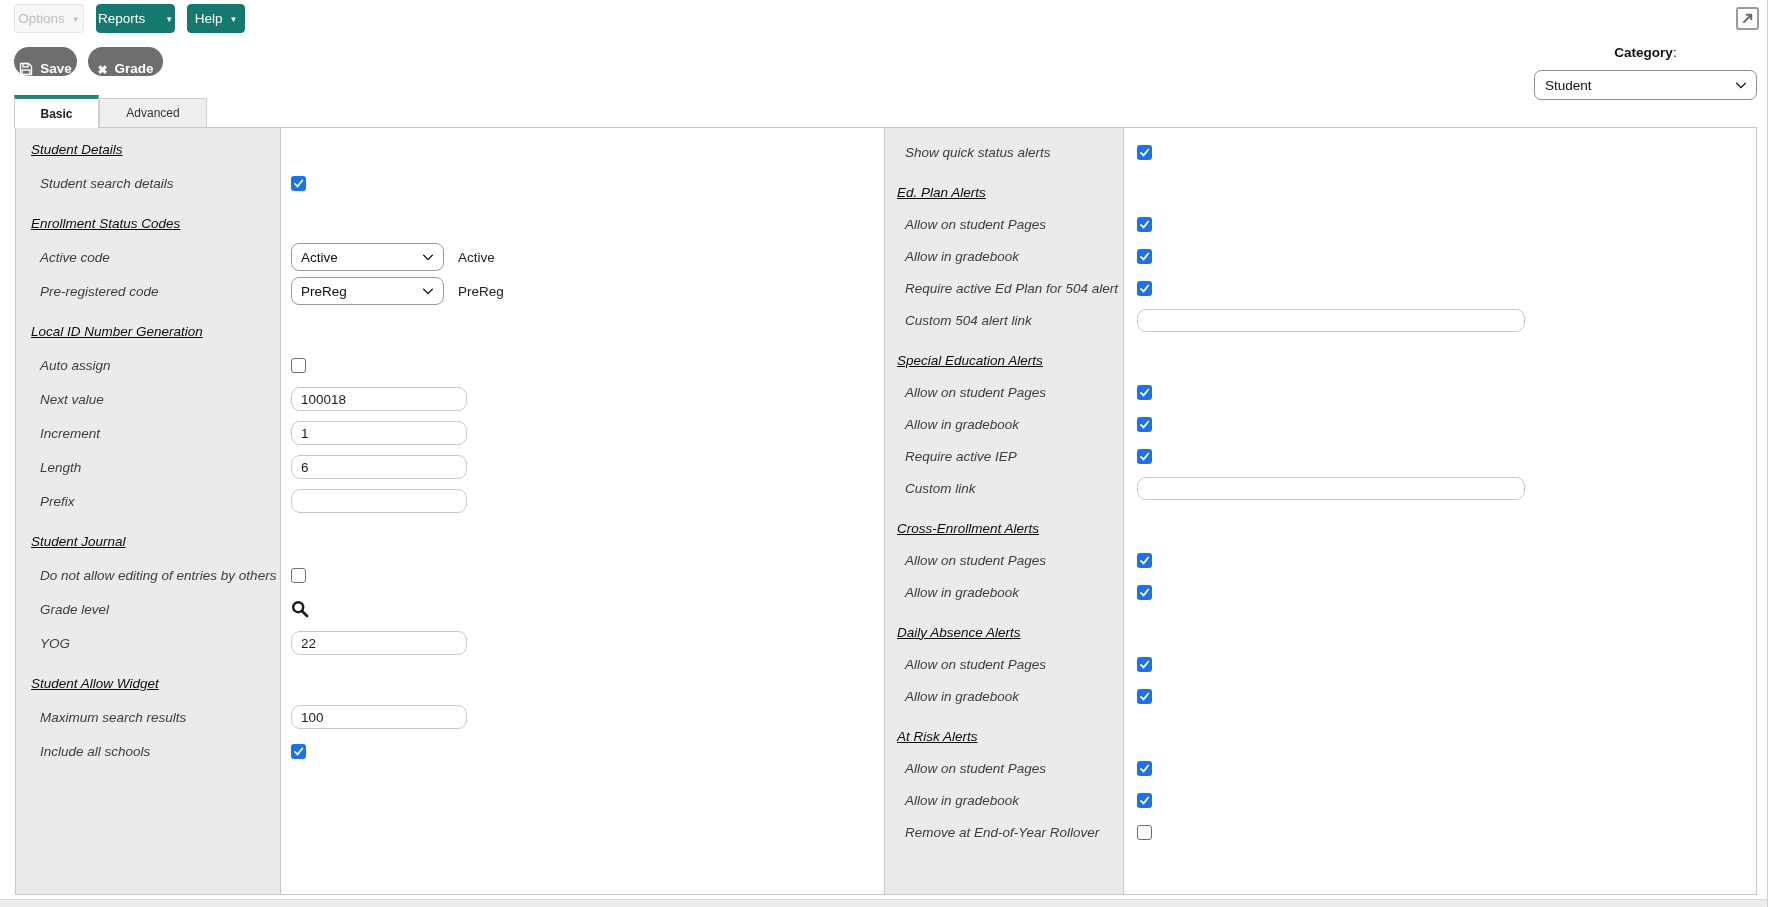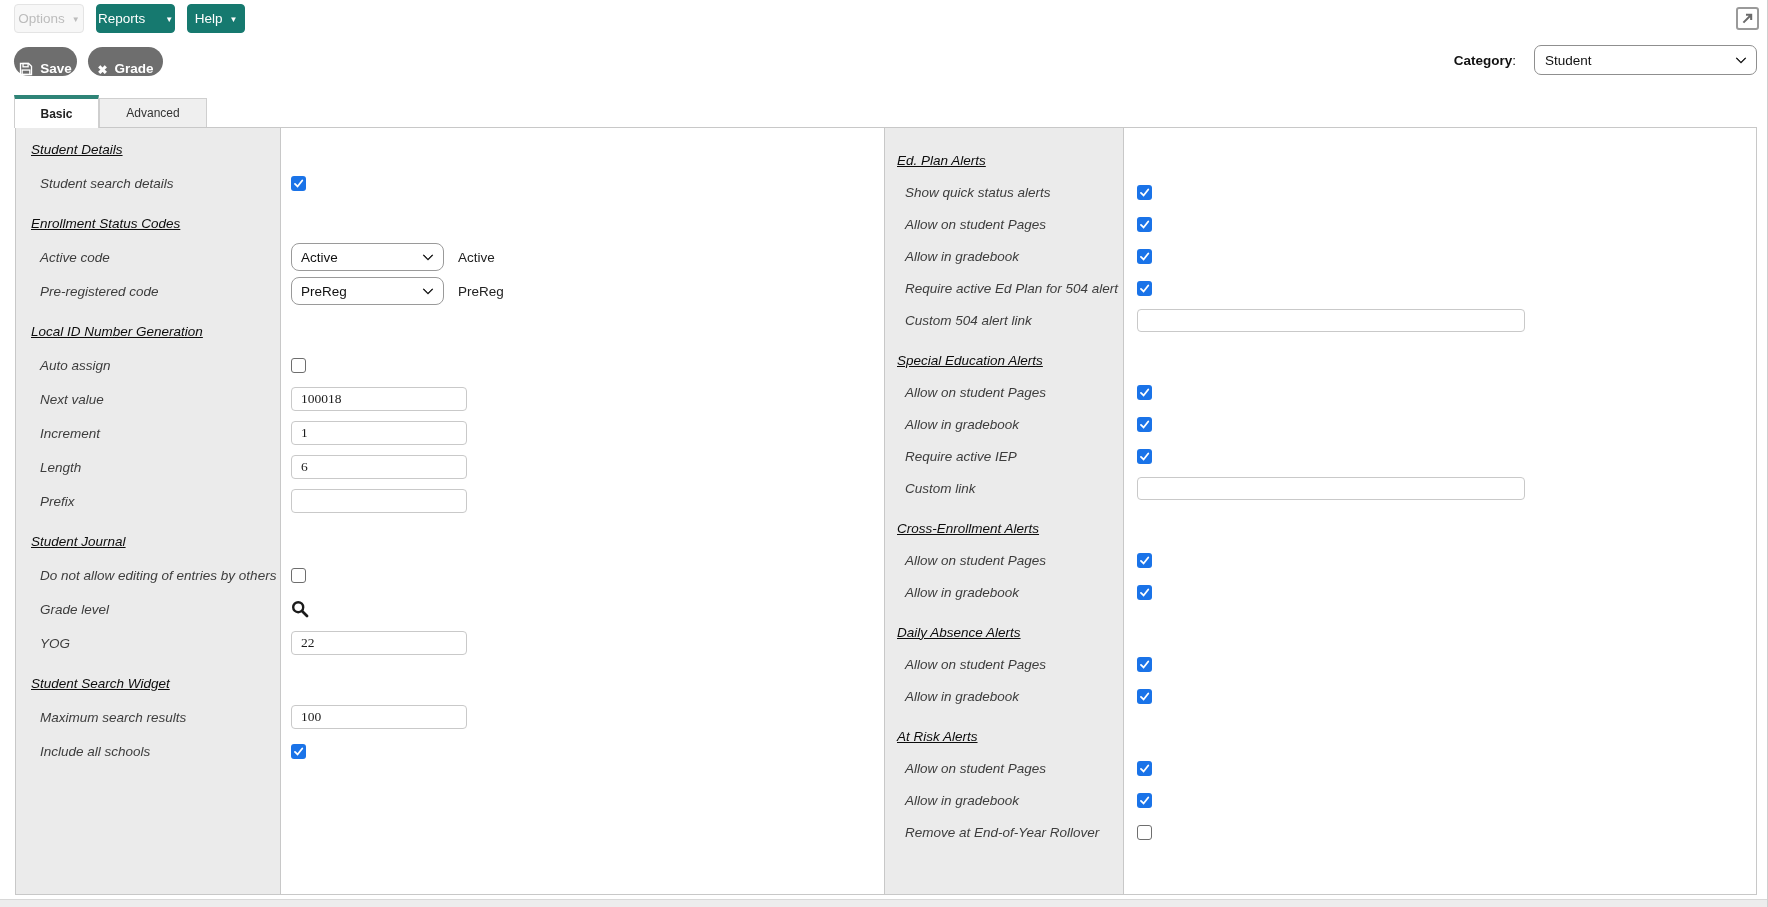--- a/index.html
+++ b/index.html
@@ -21,21 +21,21 @@
             border-radius:3px; display:flex; align-items:center; justify-content:center; cursor:pointer; background:#fff; }
 
   
   .action-row { position:absolute; left:0; top:44px; width:100%; height:40px; }
   .pill-btn { position:absolute; top:3px; height:29px; background:#6E6E6E; color:#fff; border:none;
               border-radius:15px; display:flex; align-items:flex-end; justify-content:center; gap:7px;
               font-size:13.5px; font-weight:bold; cursor:pointer; }
   #save-btn { left:14px; width:63px; }
   #cancel-btn { left:88px; width:75px; }
   .x-glyph { font-size:12px; line-height:1; }
-  .category-wrap { position:absolute; right:10px; top:1px; display:flex; align-items:center; gap:18px; }
+  .category-wrap { position:absolute; right:10px; top:1px; display:flex; align-items:center; gap:10px;flex-direction:column; }
   .category-label { font-size:13.5px; color:#111; font-weight:bold; }
   .category-label i { font-weight:normal; font-style:normal; }
   .select { position:relative; background:#fff; border:1px solid #8f8f8f; border-radius:7px;
             display:flex; align-items:center; font-size:13.5px; color:#111; cursor:pointer; }
   .select .chev { position:absolute; right:11px; top:50%; width:8px; height:8px;
                   border-right:2px solid #333; border-bottom:2px solid #333;
                   transform:translateY(-70%) rotate(45deg); border-radius:1px; }
   #category-select { width:223px; height:30px; padding:0 10px; }
 
   
@@ -76,22 +76,22 @@
   .group-left .ccell { padding-left:11px; }
   .group-right .ccell { padding-left:14px; }
   .field-label { font-size:13.5px; color:#3d3d3d; white-space:nowrap; }
   .section-heading { font-size:13.5px; color:#0d0d0d; text-decoration:underline; white-space:nowrap; cursor:pointer; }
 
   
   .cbox { width:15px; height:15px; border-radius:3px; display:flex; align-items:center;
           justify-content:center; cursor:pointer; flex:none; }
   .cbox.unchecked { background:#fff; border:1.5px solid #6e6e6e; }
   .cbox.checked { background:#1A73E8; }
-  .text-input { background:#fff; border:1px solid #c9c9c9; border-radius:4px; font-size:13.5px;
-                color:#1c1c1c; padding:0 9px; font-family:Liberation Serif, serif; }
+  .text-input { background:#fff; border:1px solid #c9c9c9; border-radius:9px; font-size:13.5px;
+                color:#1c1c1c; padding:0 9px; font-family:Liberation Sans, sans-serif; }
   .group-left .text-input { width:176px; height:24px; }
   .group-right .text-input { width:388px; height:23px; }
   .field-select { width:153px; height:28px; padding:0 9px; border-radius:8px; border-color:#9a9a9a; }
   .echo-text { font-size:13.5px; color:#222; margin-left:14px; }
   .search-glyph { display:flex; align-items:center; cursor:pointer; }
 
   
   .bottom-strip { position:absolute; left:0; bottom:0; width:100%; height:8px; background:#ededed;
                   border-top:1px solid #d8d8d8; }
 </style>
@@ -278,21 +278,21 @@
           <div class="row">
             <div class="lcell">
               <span class="field-label">YOG</span>
             </div>
             <div class="ccell">
               <input class="text-input" type="text" value="22" style="">
             </div>
           </div>
           <div class="row heading-row gap">
             <div class="lcell">
-              <span class="section-heading">Student Search Widget</span>
+              <span class="section-heading">Student Allow Widget</span>
             </div>
             <div class="ccell"></div>
           </div>
           <div class="row">
             <div class="lcell">
               <span class="field-label">Maximum search results</span>
             </div>
             <div class="ccell">
               <input class="text-input" type="text" value="100" style="">
             </div>
@@ -306,37 +306,37 @@
                 <svg width="11" height="11" viewBox="0 0 14 14">
                   <path d="M2.5 7.5 L5.8 10.8 L11.8 3.2" stroke="#fff" stroke-width="2.3" fill="none" stroke-linecap="round"></path>
                 </svg>
               </span>
             </div>
           </div>
         </div>
     </div>
     <div class="group group-right">
       <div class="rows" id="right-rows">
+          <div class="row">
+            <div class="lcell">
+              <span class="field-label">Show quick status alerts</span>
+            </div>
+            <div class="ccell">
+              <span class="cbox checked">
+                <svg width="11" height="11" viewBox="0 0 14 14">
+                  <path d="M2.5 7.5 L5.8 10.8 L11.8 3.2" stroke="#fff" stroke-width="2.3" fill="none" stroke-linecap="round"></path>
+                </svg>
+              </span>
+            </div>
+          </div>
           <div class="row heading-row gap">
             <div class="lcell">
               <span class="section-heading">Ed. Plan Alerts</span>
             </div>
             <div class="ccell"></div>
-          </div>
-          <div class="row">
-            <div class="lcell">
-              <span class="field-label">Show quick status alerts</span>
-            </div>
-            <div class="ccell">
-              <span class="cbox checked">
-                <svg width="11" height="11" viewBox="0 0 14 14">
-                  <path d="M2.5 7.5 L5.8 10.8 L11.8 3.2" stroke="#fff" stroke-width="2.3" fill="none" stroke-linecap="round"></path>
-                </svg>
-              </span>
-            </div>
           </div>
           <div class="row">
             <div class="lcell">
               <span class="field-label">Allow on student Pages</span>
             </div>
             <div class="ccell">
               <span class="cbox checked">
                 <svg width="11" height="11" viewBox="0 0 14 14">
                   <path d="M2.5 7.5 L5.8 10.8 L11.8 3.2" stroke="#fff" stroke-width="2.3" fill="none" stroke-linecap="round"></path>
                 </svg>

